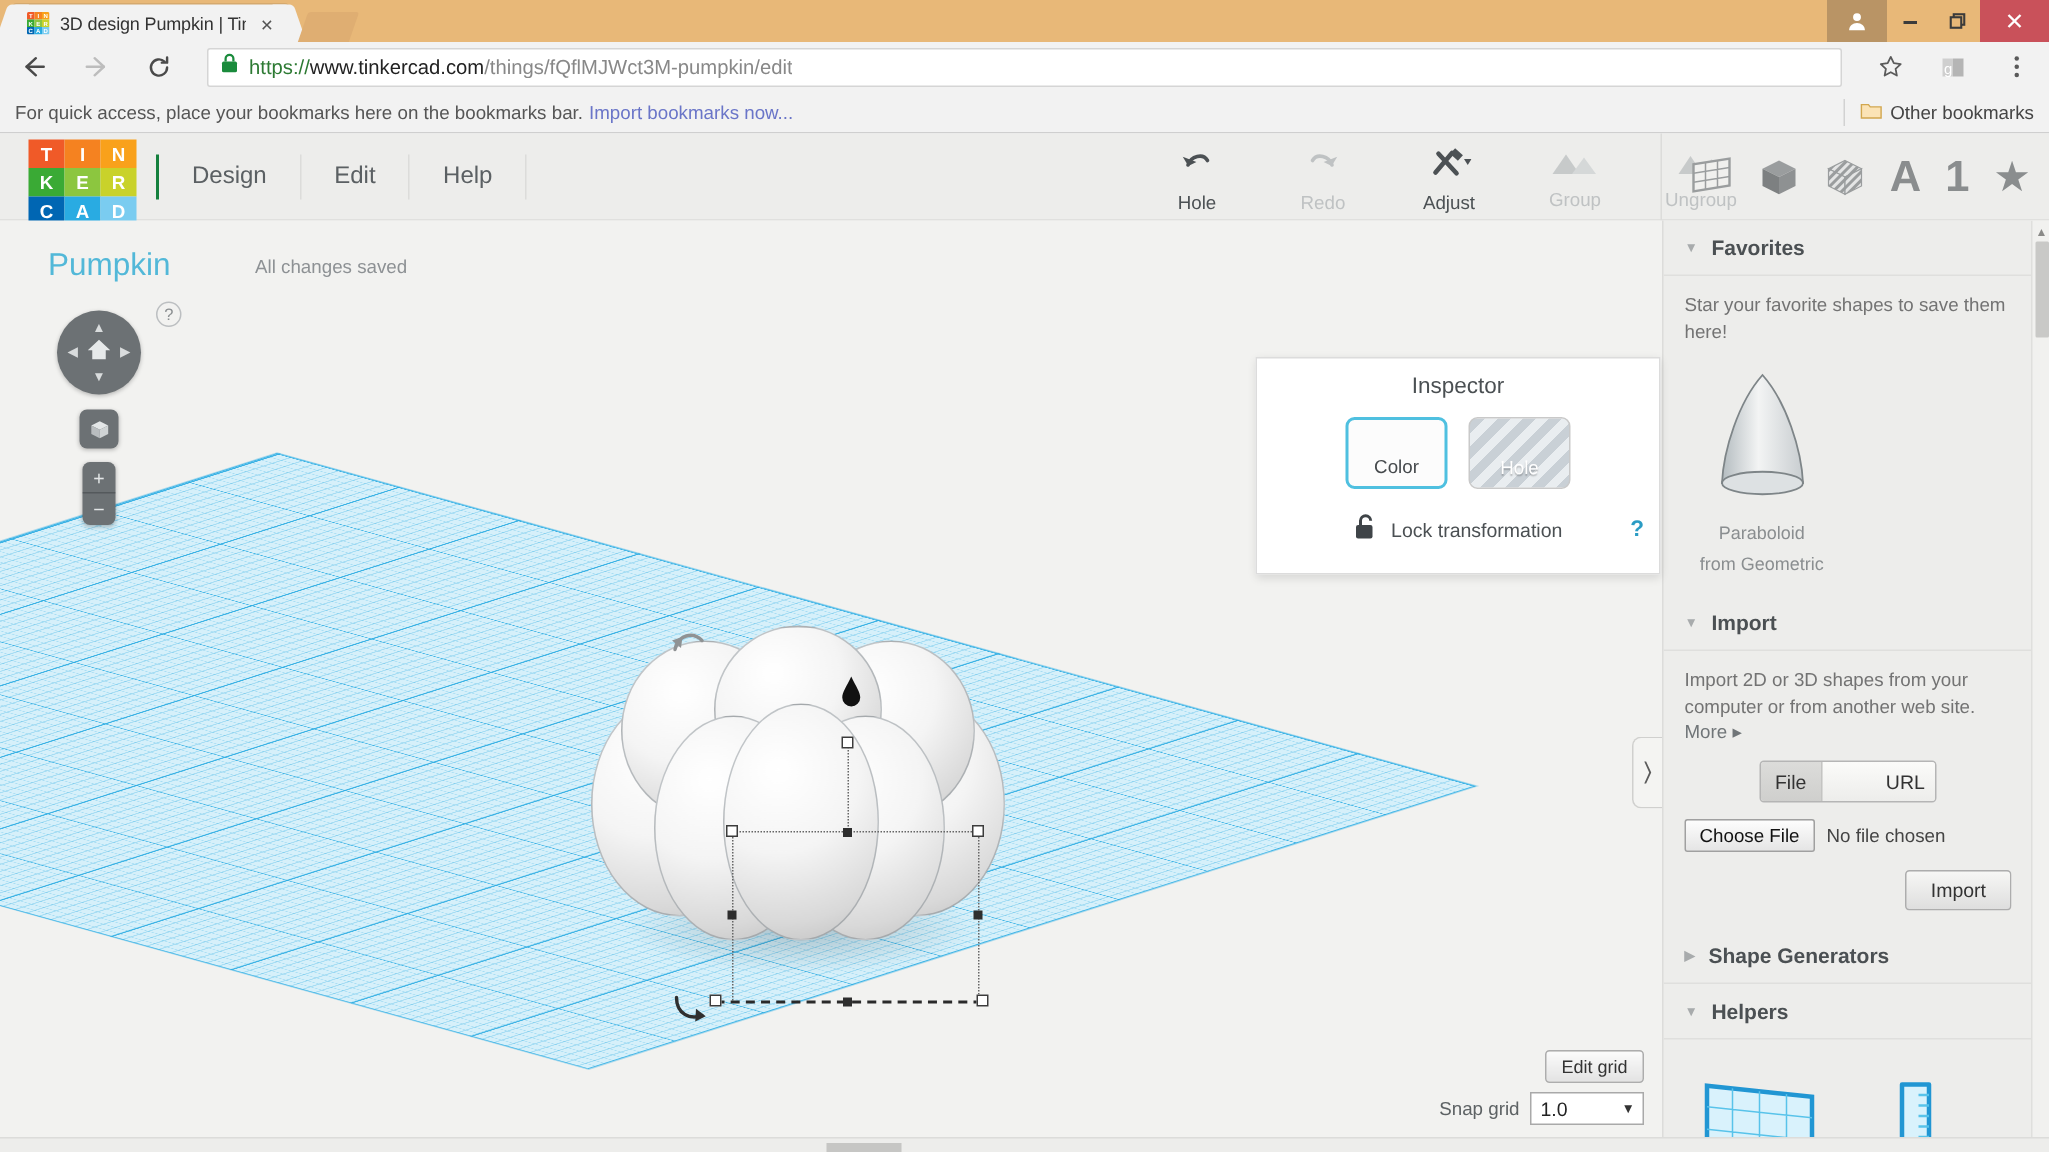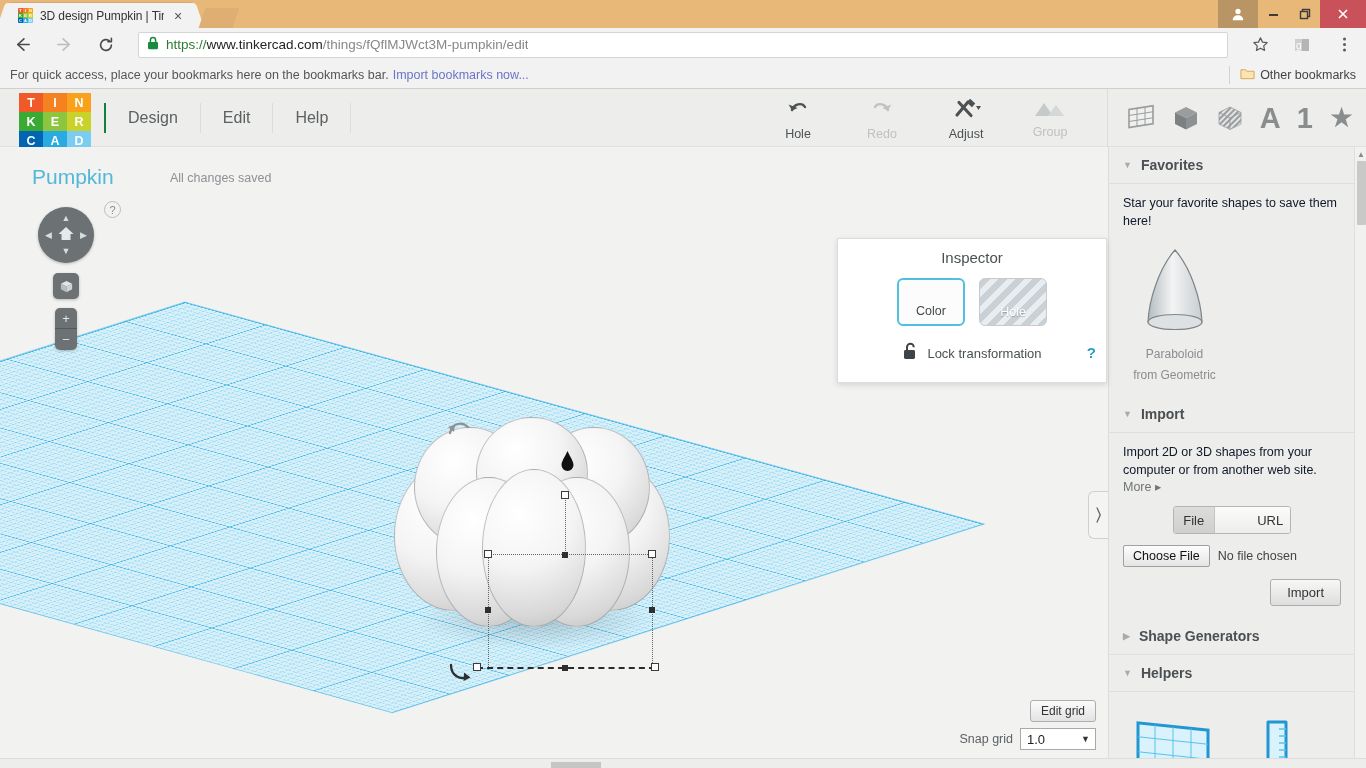--- a/index.html
+++ b/index.html
@@ -282,21 +282,21 @@
     background: #ededeb; border-left: 1px solid #dcdcda; overflow: hidden;
   }
   #sidebar-inner { width: 246px; }
   .sb-section-head {
     display: flex; align-items: center; gap: 9px; padding: 10px 0 10px 14px;
     font-size: 14px; font-weight: bold; color: #4b5053;
     border-bottom: 1px solid #dfdfdd;
   }
   .sb-caret { color: #a8abac; font-size: 9px; }
   .sb-body { padding: 10px 14px 12px; }
-  .sb-text { font-size: 12.5px; color: #0f172a; line-height: 18px; }
+  .sb-text { font-size: 12.5px; color: #737373; line-height: 18px; }
   .sb-more { font-size: 12.5px; color: #707578; }
 
   .shape-row { display: flex; gap: 14px; margin-top: 12px; }
   .shape-card { width: 103px; text-align: center; }
   .shape-caption { font-size: 12px; color: #8a8e90; line-height: 17px; margin-top: 4px; }
 
   #fileurl-toggle {
     display: flex; margin: 12px 0 0 50px; width: 118px; height: 28px;
     border: 1px solid #b5b5b5; border-radius: 3px; overflow: hidden;
   }
@@ -511,20 +511,29 @@
         <span class="t-label">Adjust</span>
       </div>
       <div class="tool disabled">
         <span>
           <svg width="34" height="20" viewBox="0 0 34 20">
             <path d="M2 18 L11 5 L20 18z" fill="#c7caca"></path>
             <path d="M15 18 L23 7 L31 18z" fill="#d5d8d8"></path>
           </svg>
         </span>
         <span class="t-label">Group</span>
+      </div>
+      <div class="tool disabled">
+        <span>
+          <svg width="34" height="20" viewBox="0 0 34 20">
+            <path d="M2 18 L10 6 L18 18z" fill="#c7caca"></path>
+            <path d="M17 18 L24 8 L31 18z" fill="#d5d8d8"></path>
+          </svg>
+        </span>
+        <span class="t-label">Ungroup</span>
       </div>
     </div>
 
     <div id="tc-shapebar">
       <span class="shape-icon">
         <svg width="30" height="28" viewBox="0 0 30 28">
           <g transform="skewY(-9)">
             <rect x="3" y="6" width="24" height="18" fill="#f0f0ee" stroke="#9a9d9e" stroke-width="1.6"></rect>
             <g stroke="#9a9d9e" stroke-width="1">
               <path d="M11 6 V24 M19 6 V24 M3 12 H27 M3 18 H27"></path>

